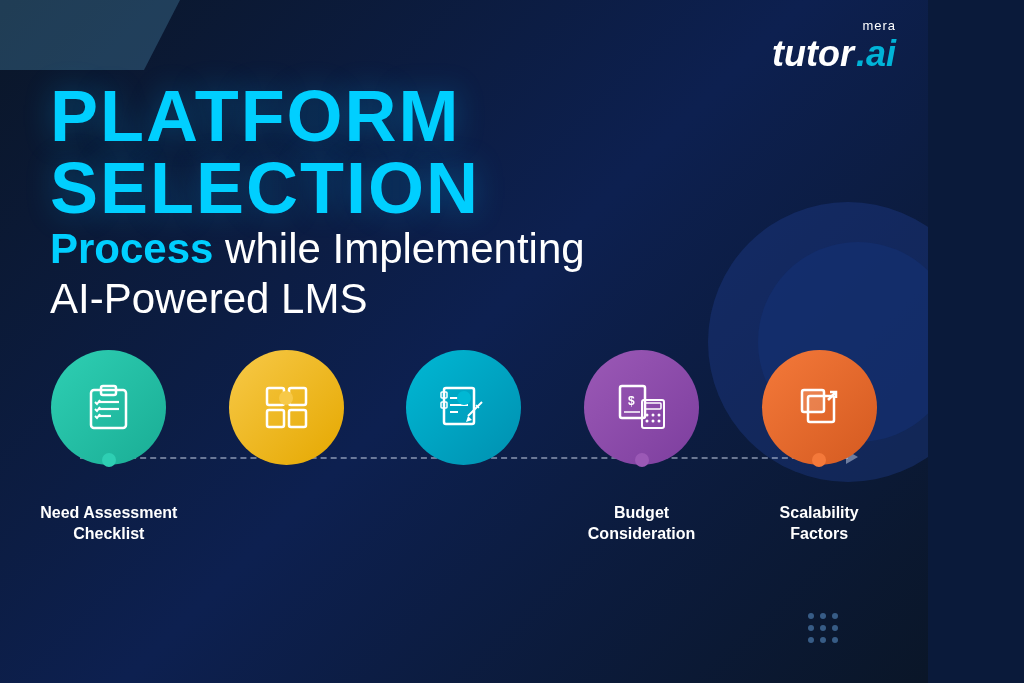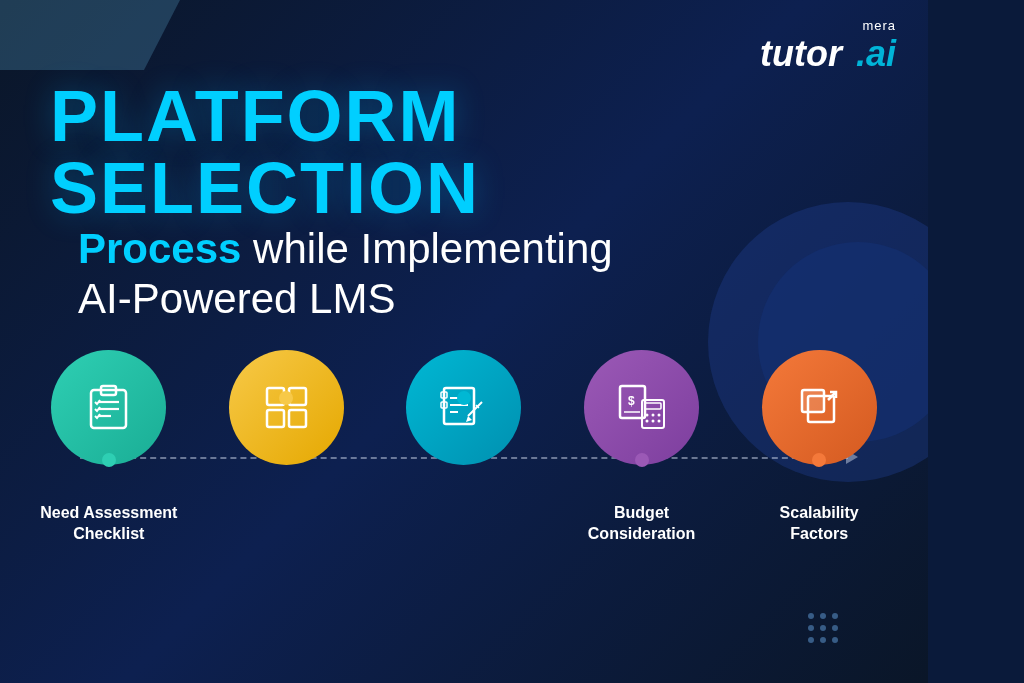--- a/index.html
+++ b/index.html
@@ -66,21 +66,21 @@
     .logo-mera {
       font-size: 13px;
       color: #fff;
       font-weight: 400;
       letter-spacing: 1px;
     }
 
     .logo-main {
       display: flex;
       align-items: center;
-      gap: 14px;
+      gap: 2px;
     }
 
     .logo-tutor {
       font-size: 36px;
       font-weight: 900;
       color: #fff;
       font-style: italic;
     }
 
     .logo-dot-ai {
@@ -128,21 +128,20 @@
       line-height: 1;
       letter-spacing: 2px;
       text-shadow: 0 0 30px rgba(0, 180, 255, 0.3);
     }
 
     .title-sub {
       font-size: 42px;
       font-weight: 400;
       color: #fff;
       line-height: 1.2;
-      margin-left: 28px;
     }
 
     .title-sub .process {
       color: #00cfff;
       font-weight: 700;
     }
 
     
     .steps-section {
       position: absolute;

